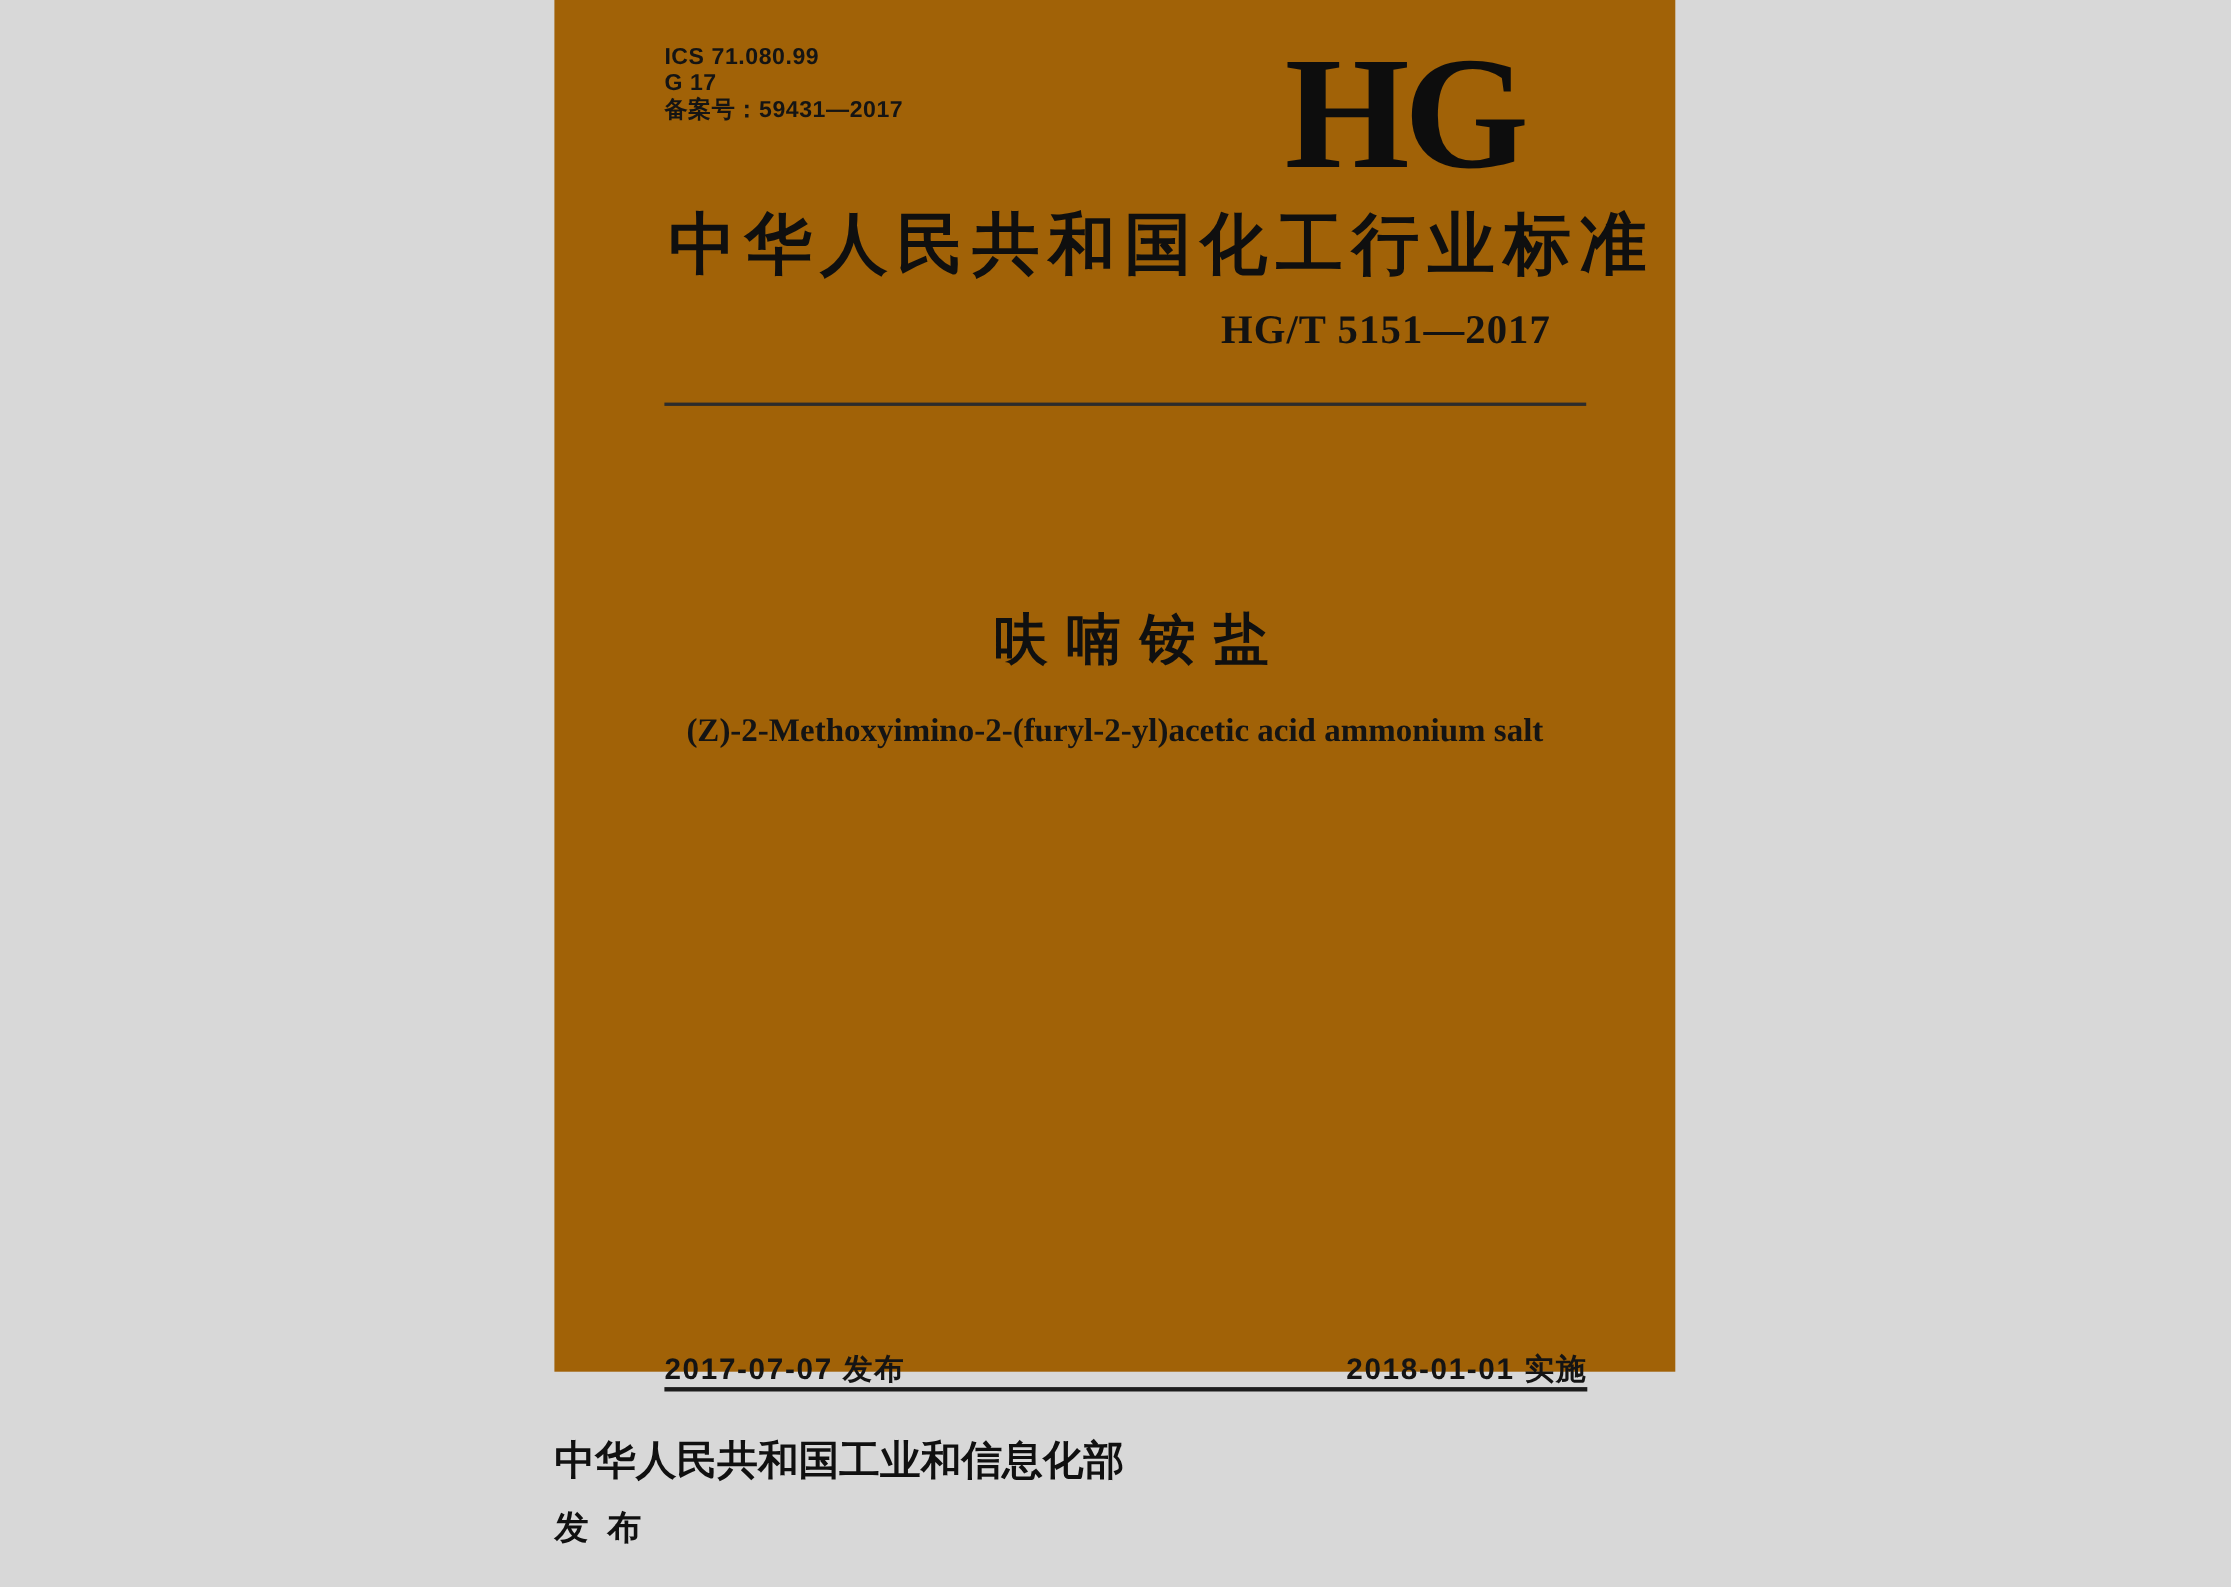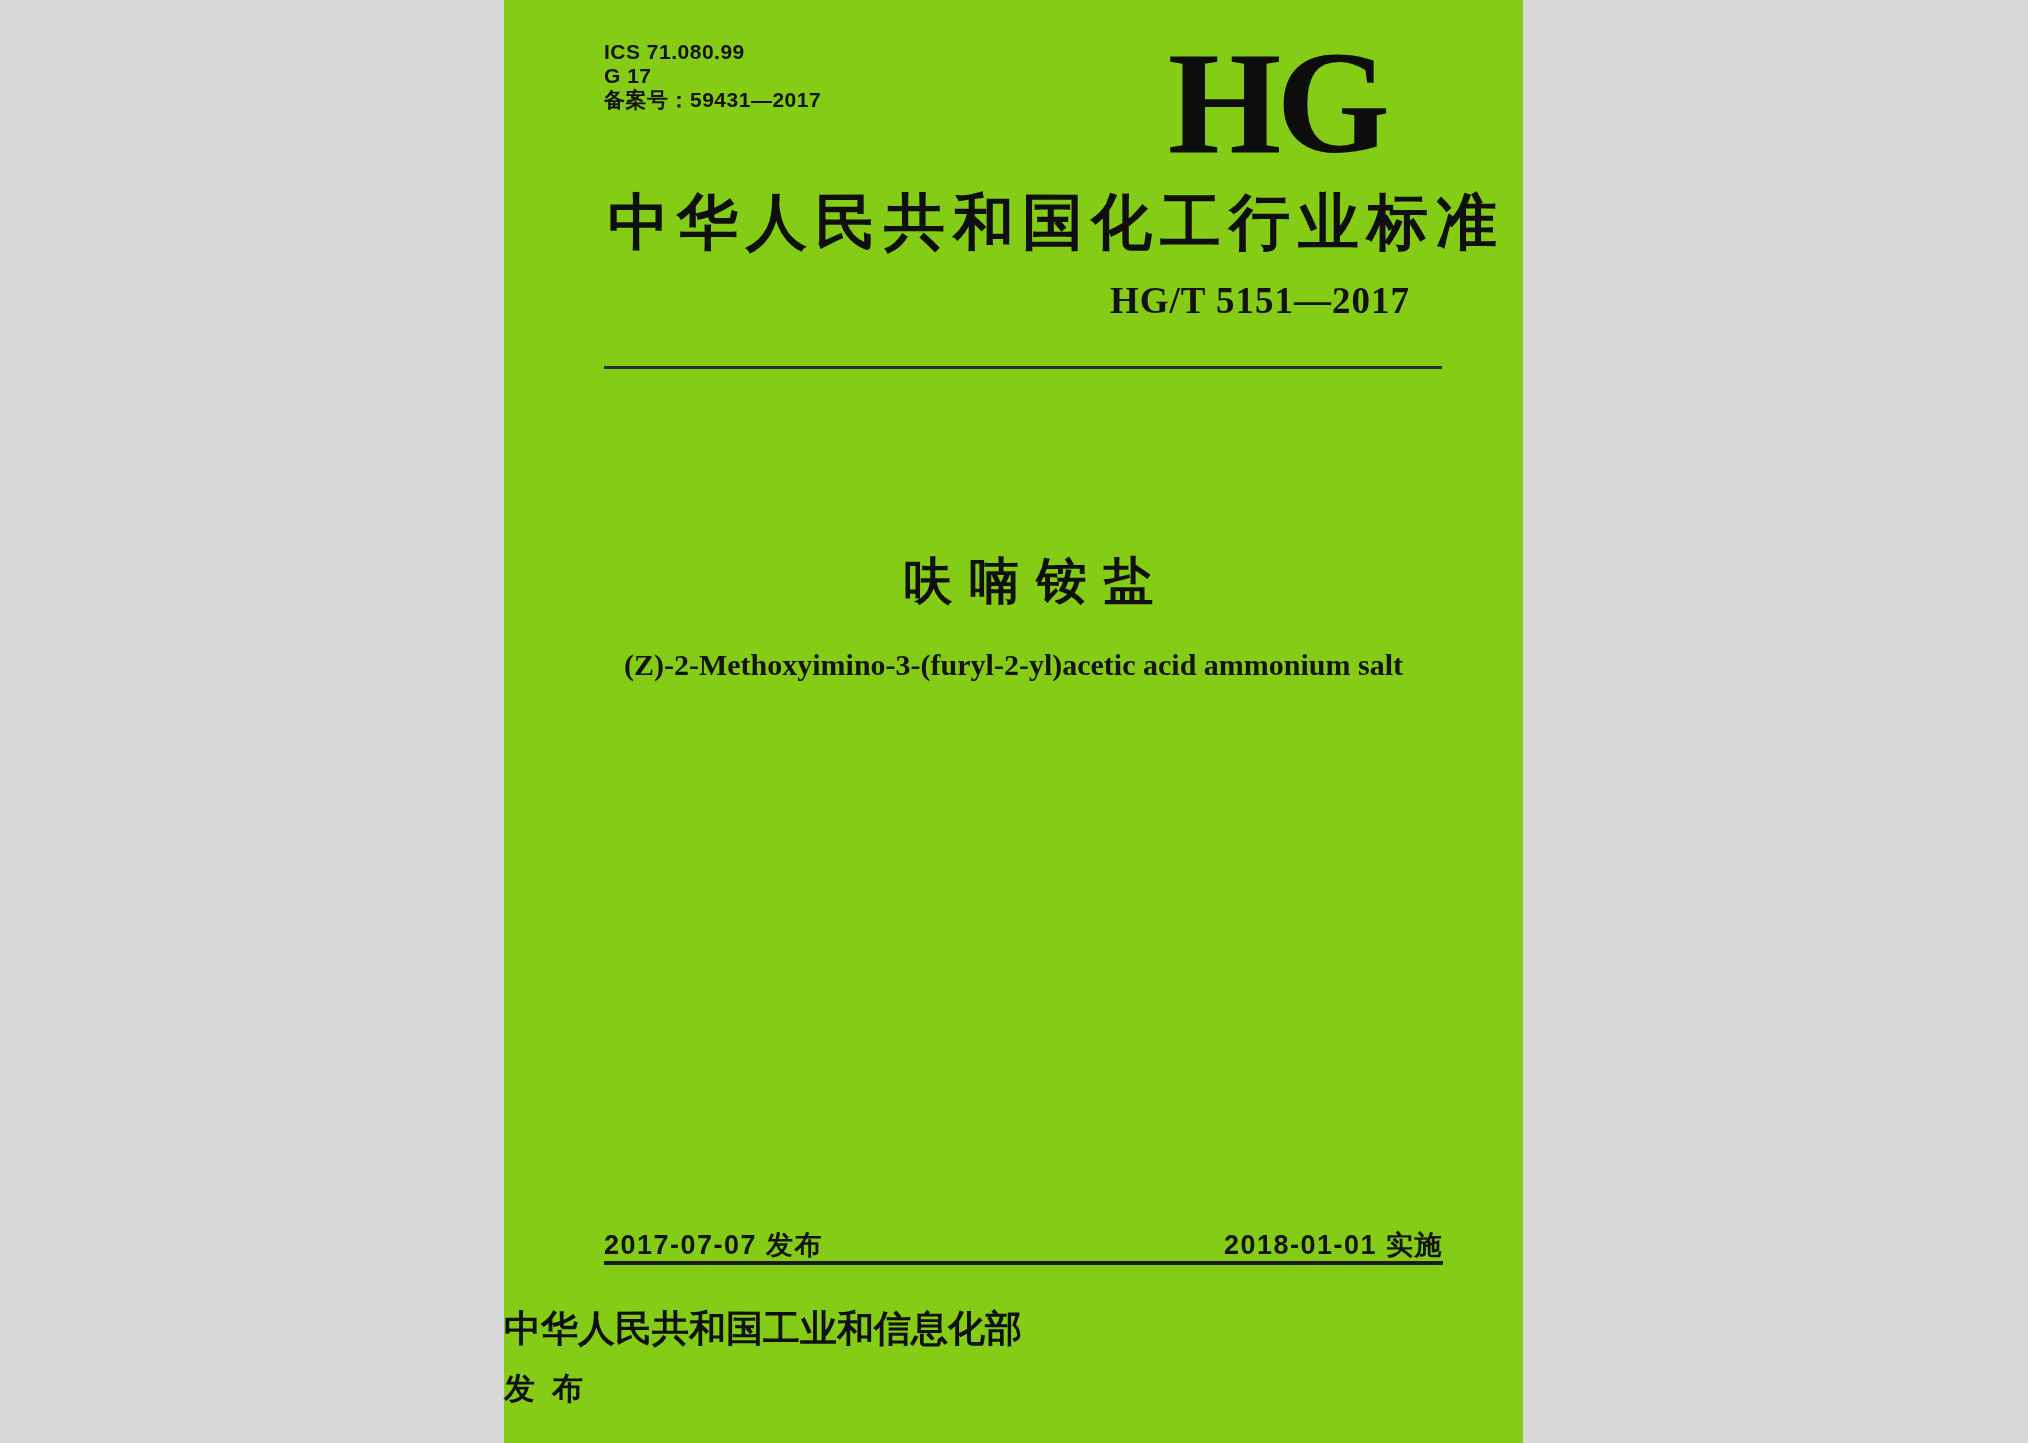--- a/index.html
+++ b/index.html
@@ -13,22 +13,22 @@
     background: #d8d8d8;
     overflow: hidden;
     font-family: "Liberation Sans", "DejaVu Sans", sans-serif;
     color: #161616;
   }
   .paper {
     position: absolute;
     left: 504px;
     top: 0;
     width: 1019px;
-    height: 1443px;
-    background: #84cc16;
+    height: 1247px;
+    background: #a16207;
   }
   .ics-block {
     position: absolute;
     left: 100px;
     top: 40px;
     font-weight: bold;
     font-size: 21px;
     line-height: 24px;
     letter-spacing: 0.5px;
     color: #141414;
@@ -161,21 +161,21 @@
   <div class="hg-logo">HG</div>
 
   <div class="standard-name">中华人民共和国化工行业标准</div>
 
   <div class="standard-number">HG/T 5151—2017</div>
 
   <div class="rule-top"></div>
 
   <div class="cn-title">呋喃铵盐</div>
 
-  <div class="en-title">(Z)-2-Methoxyimino-3-(furyl-2-yl)acetic acid ammonium salt</div>
+  <div class="en-title">(Z)-2-Methoxyimino-2-(furyl-2-yl)acetic acid ammonium salt</div>
 
   <div class="date-row">
     <span>2017-07-07 发布</span>
     <span>2018-01-01 实施</span>
   </div>
 
   <div class="rule-bottom"></div>
 
   <div class="publisher">
     <span>中华人民共和国工业和信息化部</span>

